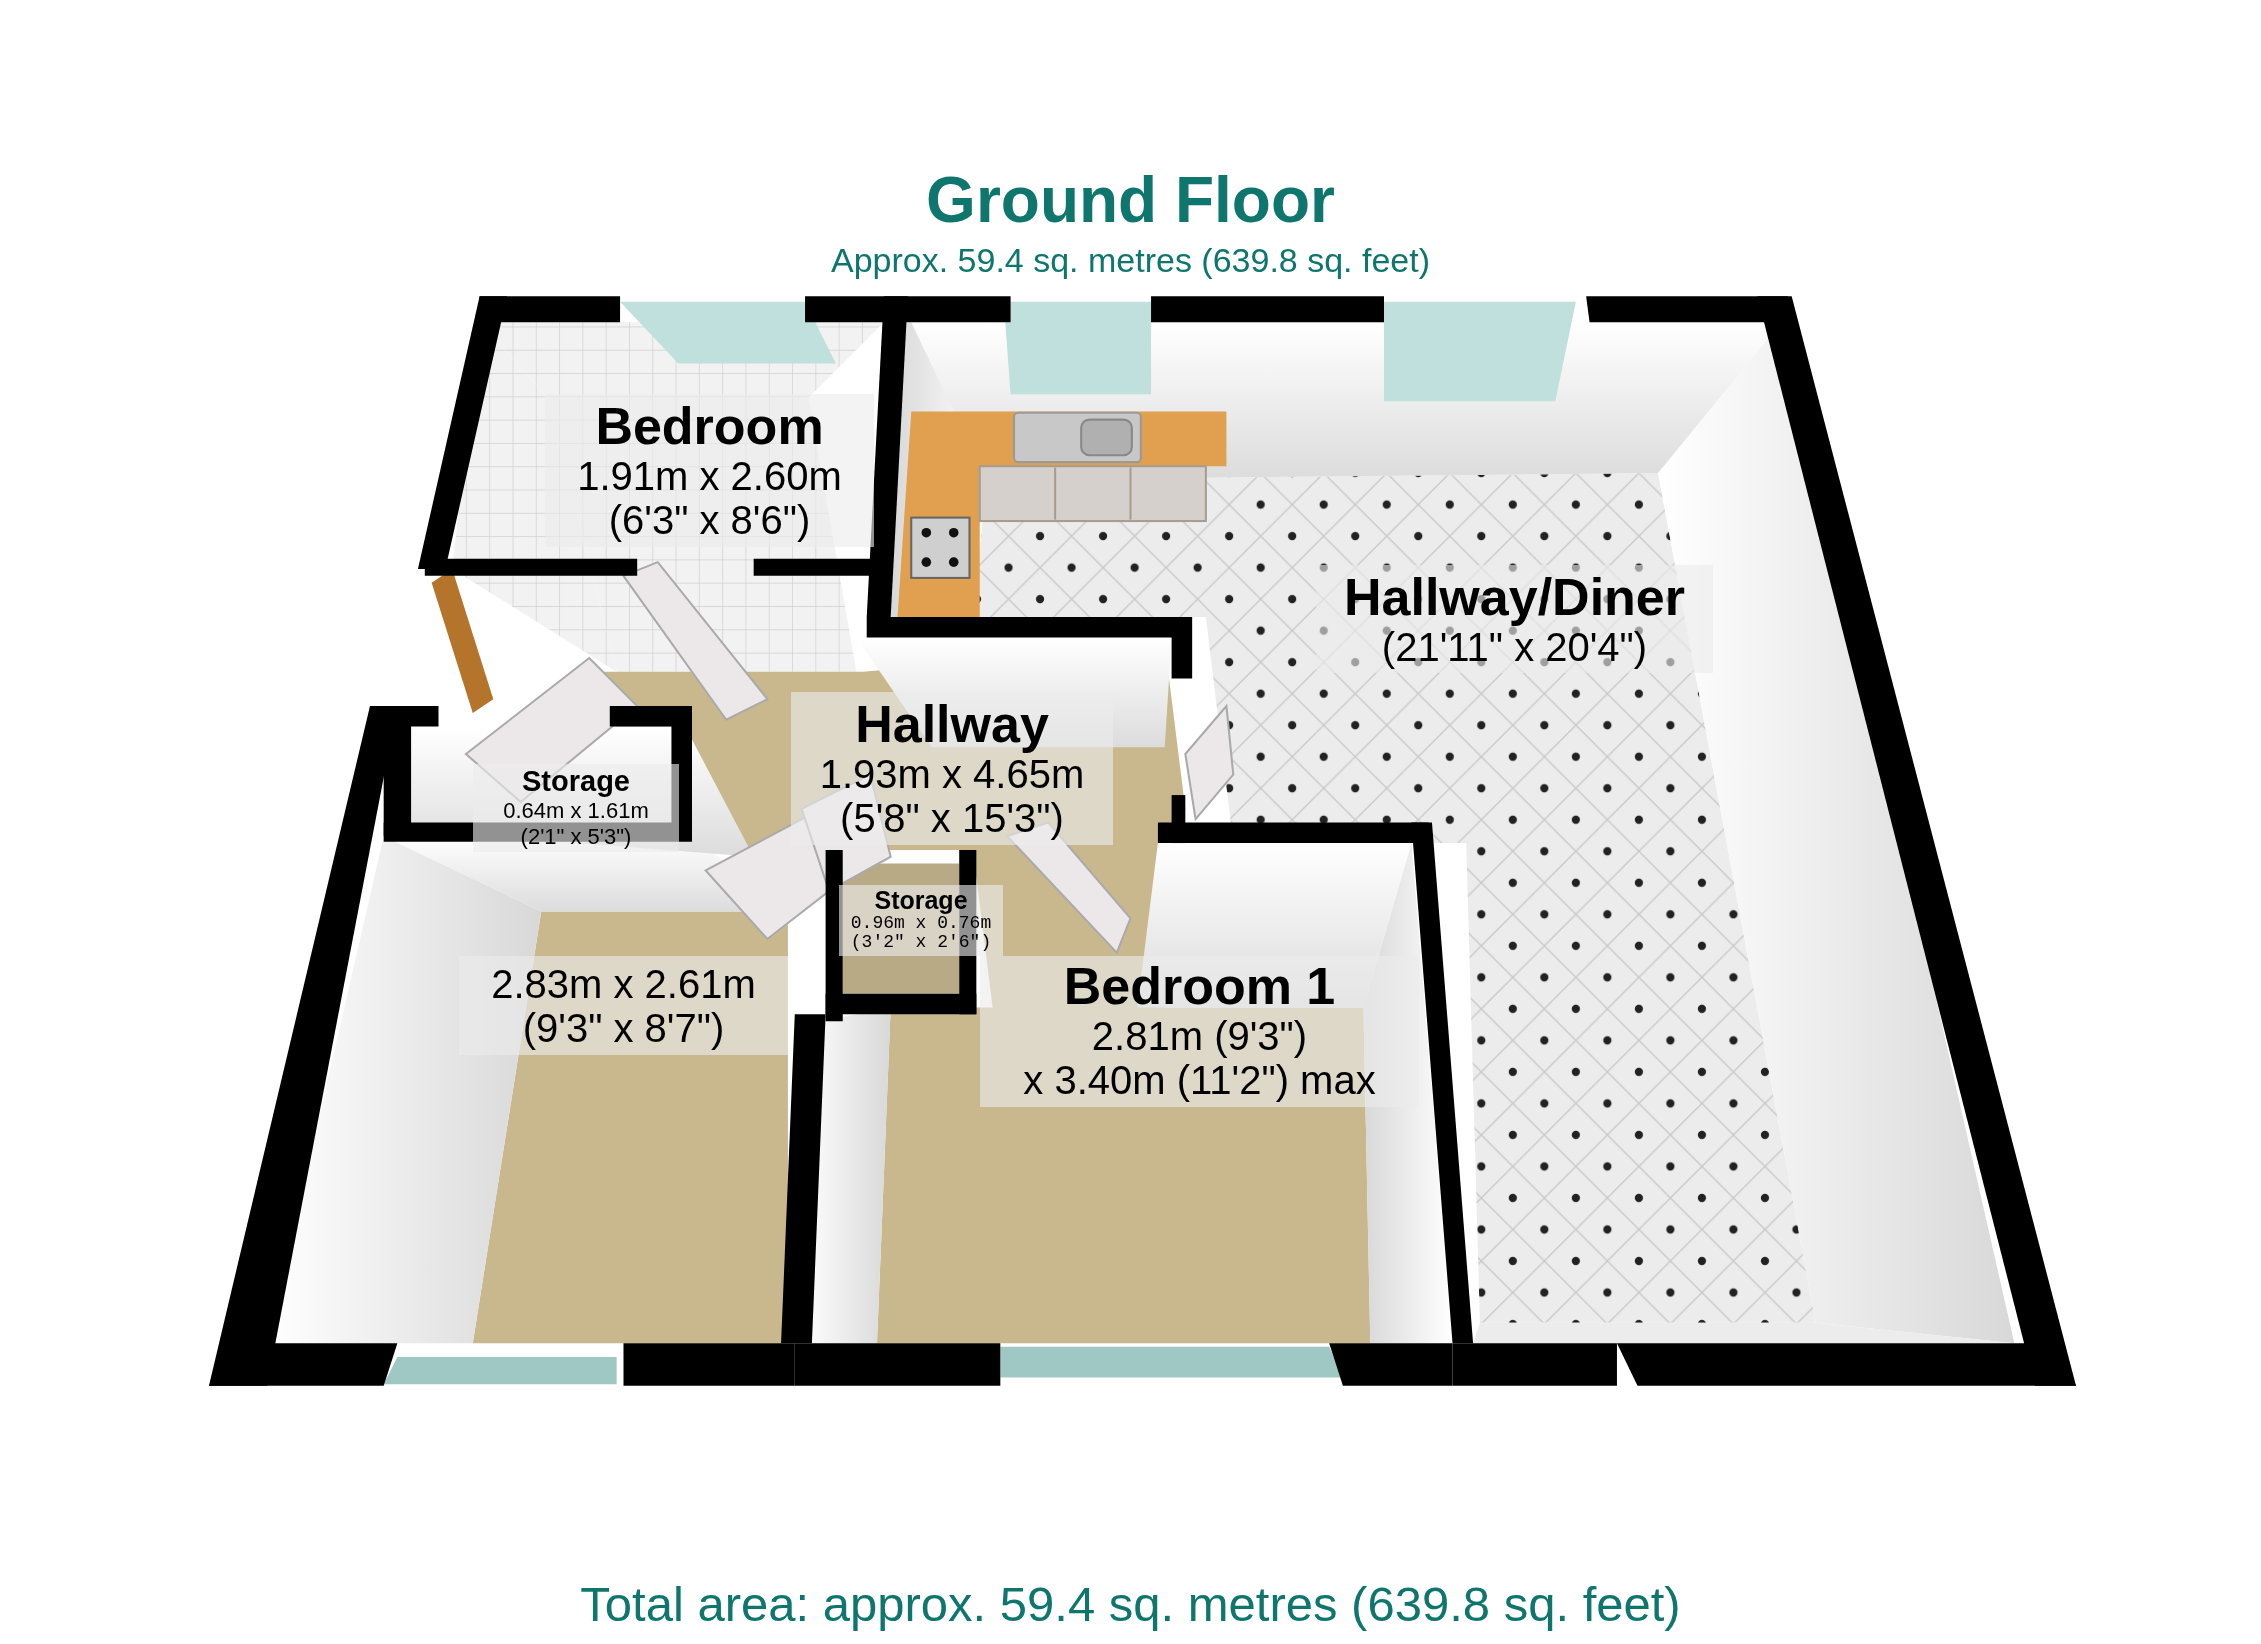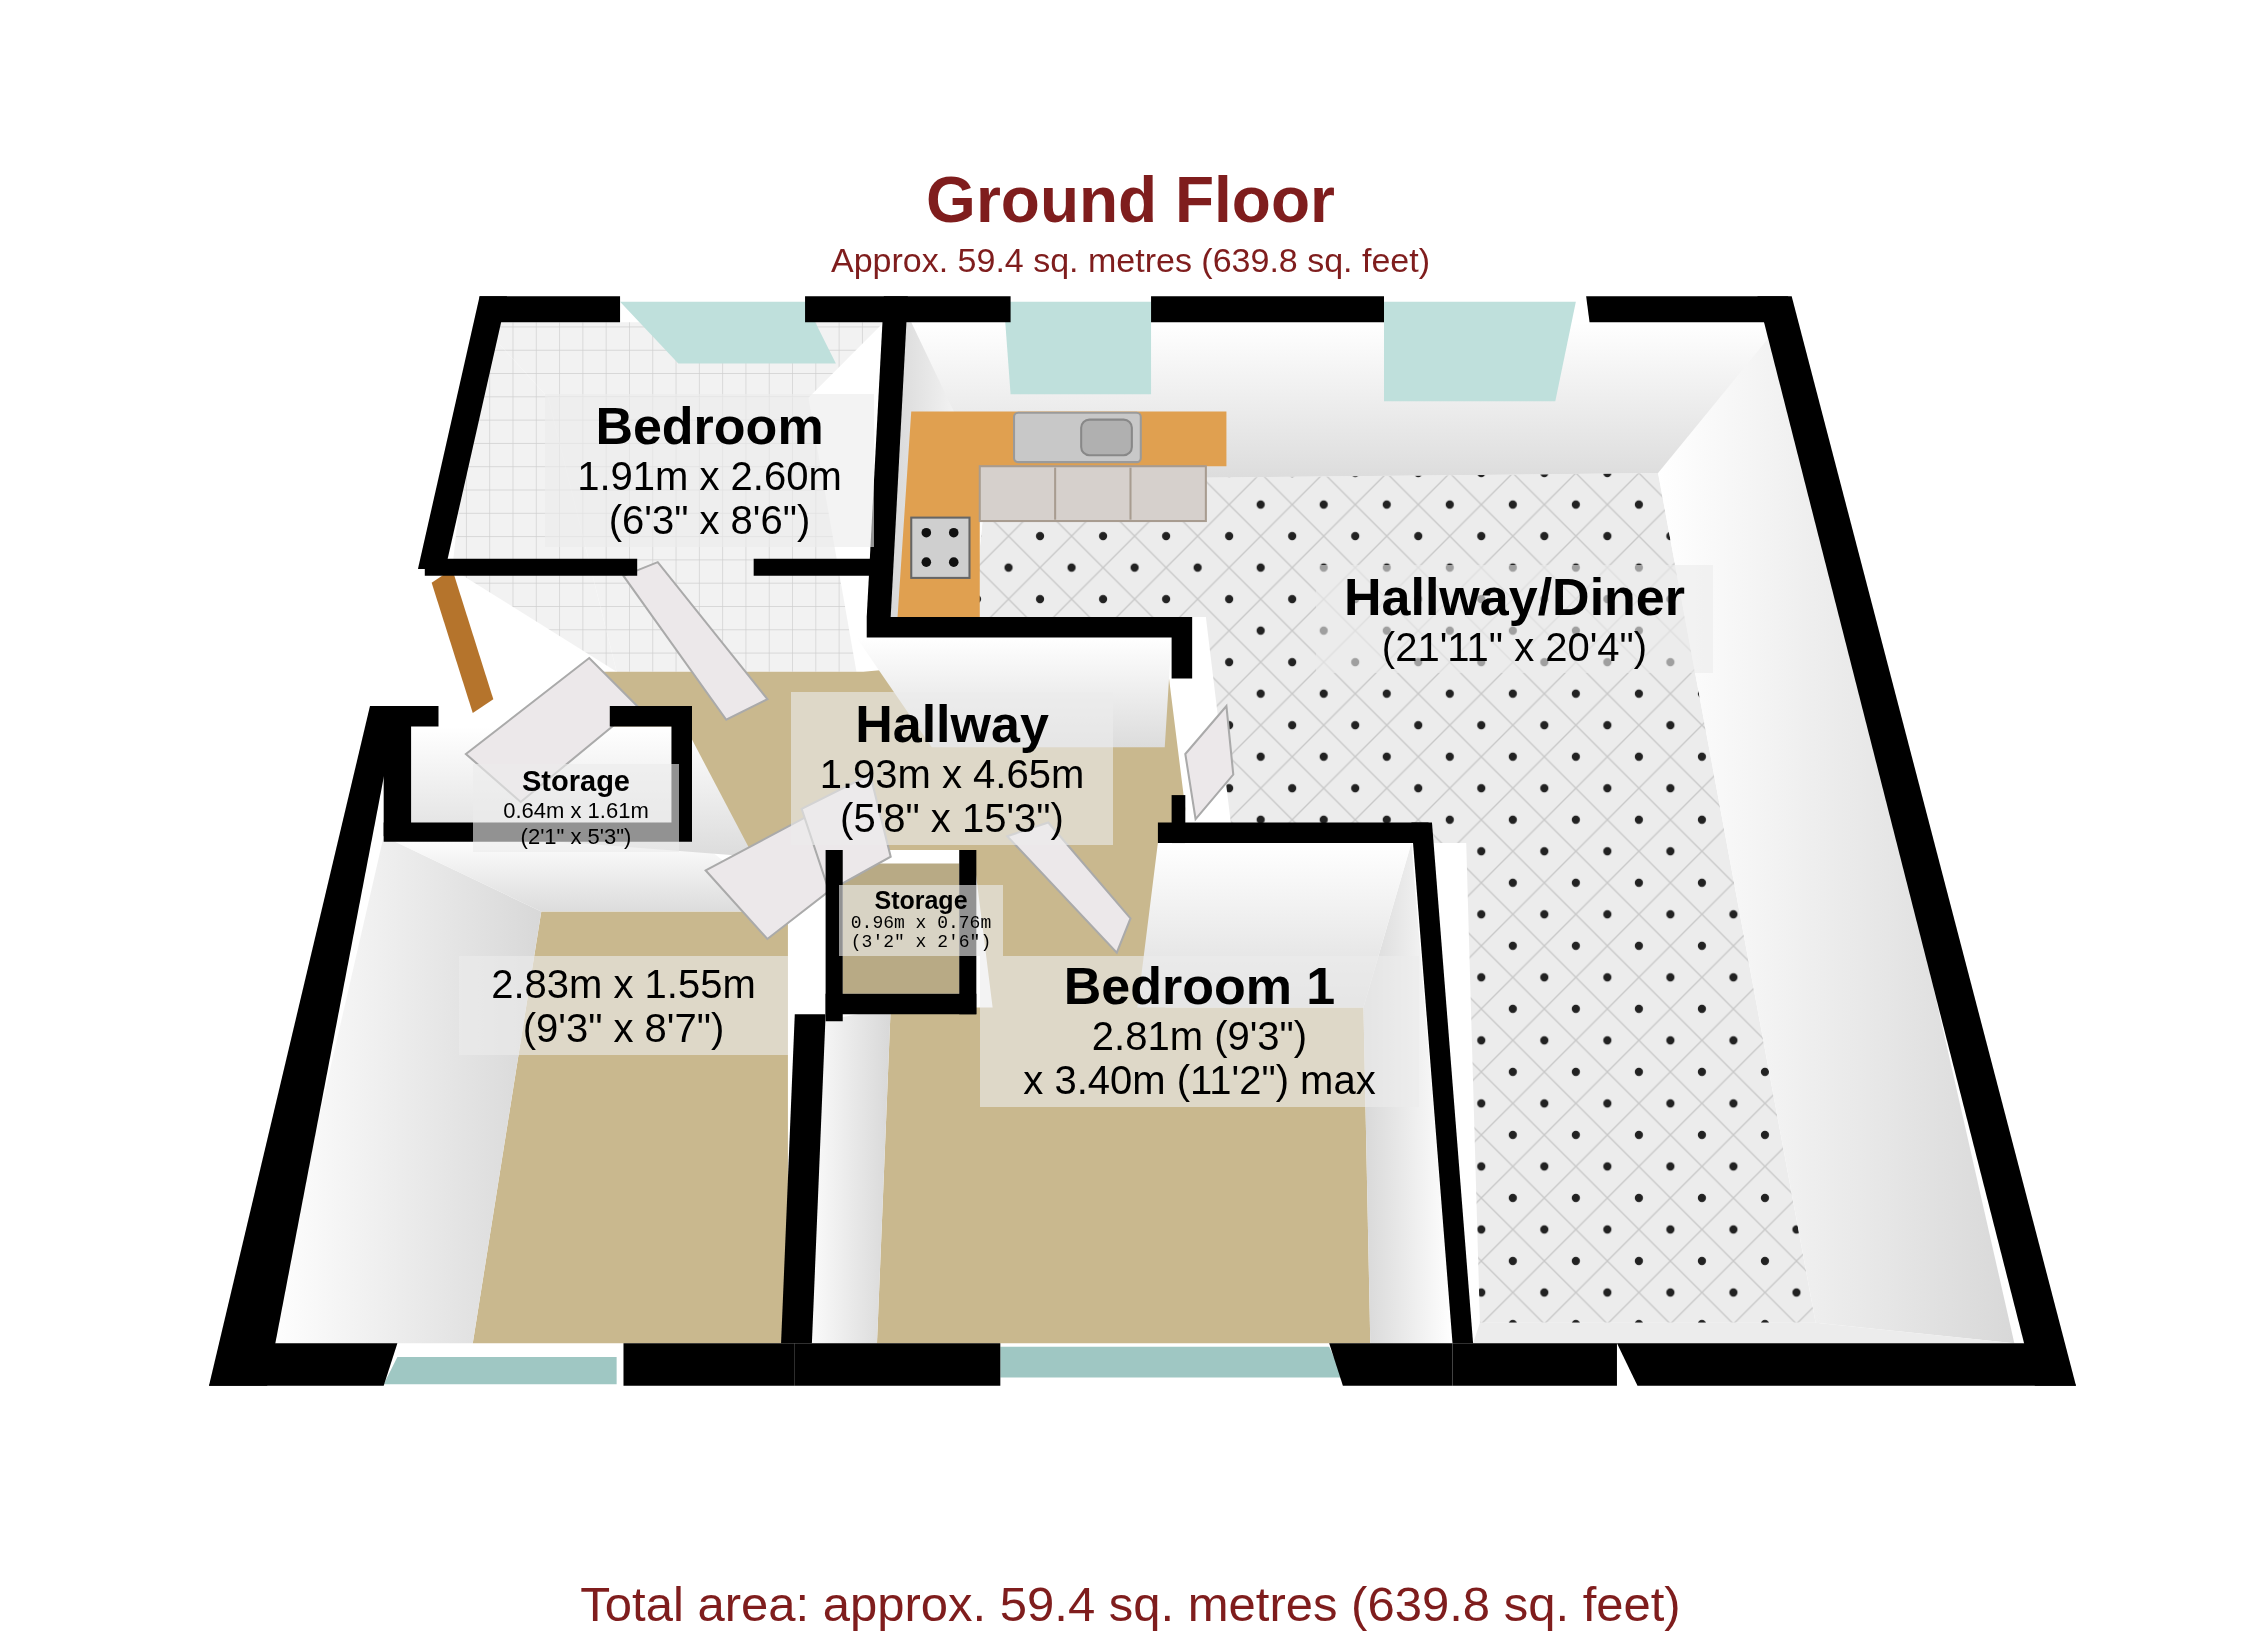--- a/index.html
+++ b/index.html
@@ -1,18 +1,18 @@
 <!DOCTYPE html>
 <html style="font-size:11px"><head>
 <meta charset="utf-8">
 <style>
   html, body { margin: 0; padding: 0; background: #ffffff; }
   body { width: 2261px; height: 1645px; position: relative; overflow: hidden; font-family: "Liberation Sans", sans-serif; }
   #plan { position: absolute; left: 0; top: 0; width: 2261px; height: 1645px; }
-  .title { position: absolute; left: 0; width: 2261px; text-align: center; color: #7f1d1d; }
+  .title { position: absolute; left: 0; width: 2261px; text-align: center; color: #0f766e; }
   .floor-title { top: 163px; font-size: 64px; font-weight: bold; letter-spacing: 0px; }
   .floor-sub { top: 241px; font-size: 34px; }
   .total-area { top: 1576px; font-size: 49px; }
   .label { position: absolute; text-align: center; background: rgba(235,235,235,0.62); color: #000; line-height: 1.0; }
   .label .name { font-weight: bold; display: block; }
   .label .dim { display: block; }
   .lbl-big .name { font-size: 52px; }
   .lbl-big .dim { font-size: 40px; margin-top: 4.1px; }
   .lbl-small .name { font-size: 29px; }
   .lbl-small .dim { font-size: 22px; margin-top: 4px; }
@@ -193,21 +193,21 @@
   <span class="dim">(2'1" x 5'3")</span>
 </div>
 
 <div class="label lbl-tiny" style="left:839px; top:885px; width:164px; padding:2.7px 0 4.1px;">
   <span class="name">Storage</span>
   <span class="dim">0.96m x 0.76m</span>
   <span class="dim">(3'2" x 2'6")</span>
 </div>
 
 <div class="label lbl-big" style="left:459px; top:956px; width:329px; padding:4.1px 0 6.9px;">
-  <span class="dim">2.83m x 1.55m</span>
+  <span class="dim">2.83m x 2.61m</span>
   <span class="dim">(9'3" x 8'7")</span>
 </div>
 
 <div class="label lbl-big" style="left:980px; top:956px; width:439px; padding:4.1px 0 6.9px;">
   <span class="name">Bedroom 1</span>
   <span class="dim">2.81m (9'3")</span>
   <span class="dim">x 3.40m (11'2") max</span>
 </div>
 
 <div class="title total-area">Total area: approx. 59.4 sq. metres (639.8 sq. feet)</div>

